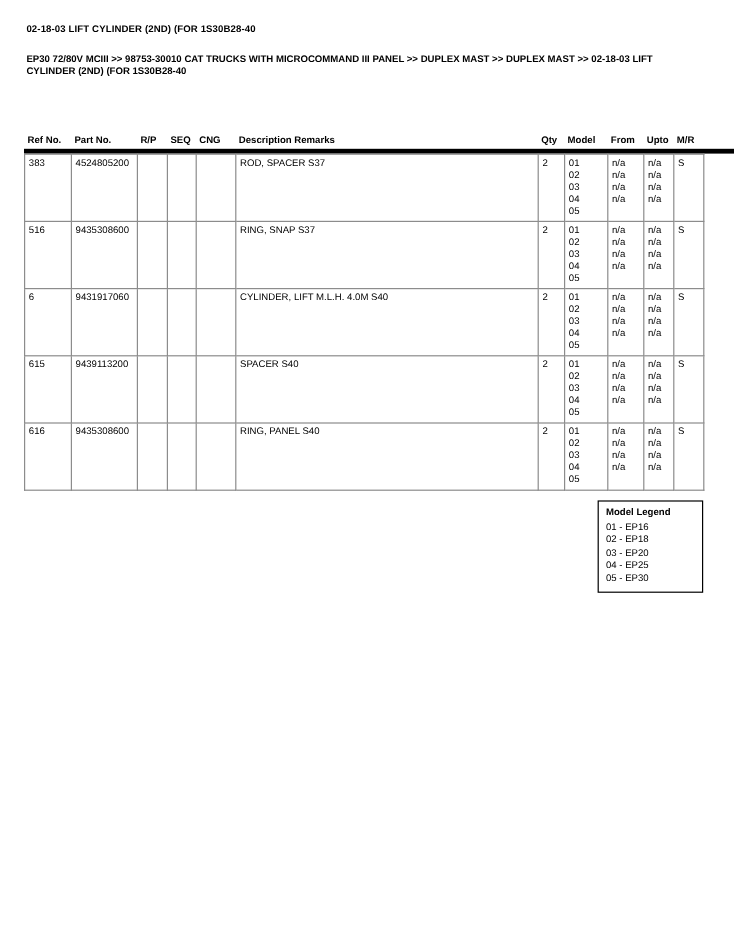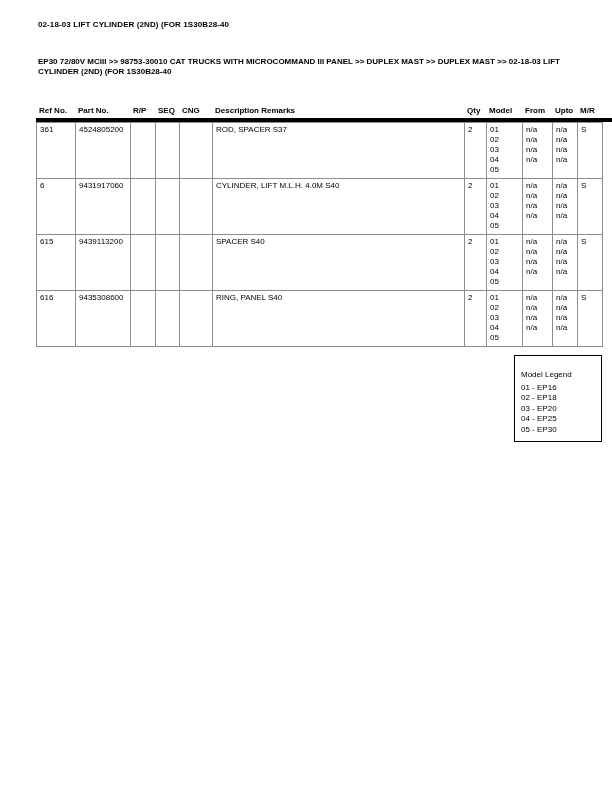--- a/index.html
+++ b/index.html
@@ -4,32 +4,32 @@
 <style>
   * { margin:0; padding:0; box-sizing:border-box; }
   html,body { background:#ffffff; }
   body {
     width:612px; height:792px;
     font-family:"Liberation Sans", sans-serif;
     color:#000;
     position:relative;
     overflow:hidden;
   }
-  .page { padding:20px 0 0 36px; width:612px; }
+  .page { padding:20px 0 0 20px; width:612px; }
   .doc-title {
     font-size:8px; font-weight:bold; letter-spacing:0.1px;
     padding-left:2px;
   }
   .breadcrumb {
-    margin-top:28px;
+    margin-top:16px;
     width:566px;
     font-size:8px; font-weight:bold; line-height:10px;
     padding-left:2px;
   }
-  .table-wrap { margin-top:29px; width:592px; }
+  .table-wrap { margin-top:47px; width:592px; }
   .thead { display:flex; width:566px; }
   .thead span {
     display:block; font-size:8px; font-weight:bold;
     padding:0 0 3px 3px; white-space:nowrap; overflow:hidden;
   }
   .c0{width:39px}.c1{width:55px}.c2{width:25px}.c3{width:24px}.c4{width:33px}
   .c5{width:252px}.c6{width:22px}.c7{width:36px}.c8{width:30px}.c9{width:25px}.c10{width:25px}
   .header-bar { width:592px; height:4px; background:#000; }
   table.parts {
     border-collapse:collapse; table-layout:fixed;
@@ -45,21 +45,21 @@
     overflow:hidden;
   }
   .legend {
     margin-top:8px;
     margin-left:478px;
     width:88px;
     border:1px solid #000;
     padding:4px 4px 6px 6px;
     font-size:8px; line-height:10.5px;
   }
-  .legend-title { font-weight:normal; margin-bottom:2px;margin-top:10px; }
+  .legend-title { font-weight:bold; margin-bottom:2px; }
 </style>
 </head>
 <body>
 
 <div class="page">
 
   <div class="doc-title">02-18-03 LIFT CYLINDER (2ND) (FOR 1S30B28-40</div>
 
   <div class="breadcrumb">EP30 72/80V MCIII &gt;&gt; 98753-30010 CAT TRUCKS WITH MICROCOMMAND III PANEL &gt;&gt; DUPLEX MAST &gt;&gt; DUPLEX MAST &gt;&gt; 02-18-03 LIFT CYLINDER (2ND) (FOR 1S30B28-40</div>
 
@@ -88,26 +88,49 @@
           <col style="width:33px">
           <col style="width:252px">
         <col style="width:22px">
           <col style="width:36px">
           <col style="width:30px">
         <col style="width:25px">
           <col style="width:25px">
       </colgroup>
       <tbody id="tbody">
           <tr>
-            <td>361</td>
+            <td>383</td>
             <td>4524805200</td>
             <td></td>
             <td></td>
             <td></td>
             <td>ROD, SPACER S37</td>
+            <td>2</td>
+            <td>01
+02
+03
+04
+05</td>
+            <td>n/a
+n/a
+n/a
+n/a</td>
+            <td>n/a
+n/a
+n/a
+n/a</td>
+            <td>S</td>
+          </tr>
+          <tr>
+            <td>516</td>
+            <td>9435308600</td>
+            <td></td>
+            <td></td>
+            <td></td>
+            <td>RING, SNAP S37</td>
             <td>2</td>
             <td>01
 02
 03
 04
 05</td>
             <td>n/a
 n/a
 n/a
 n/a</td>

